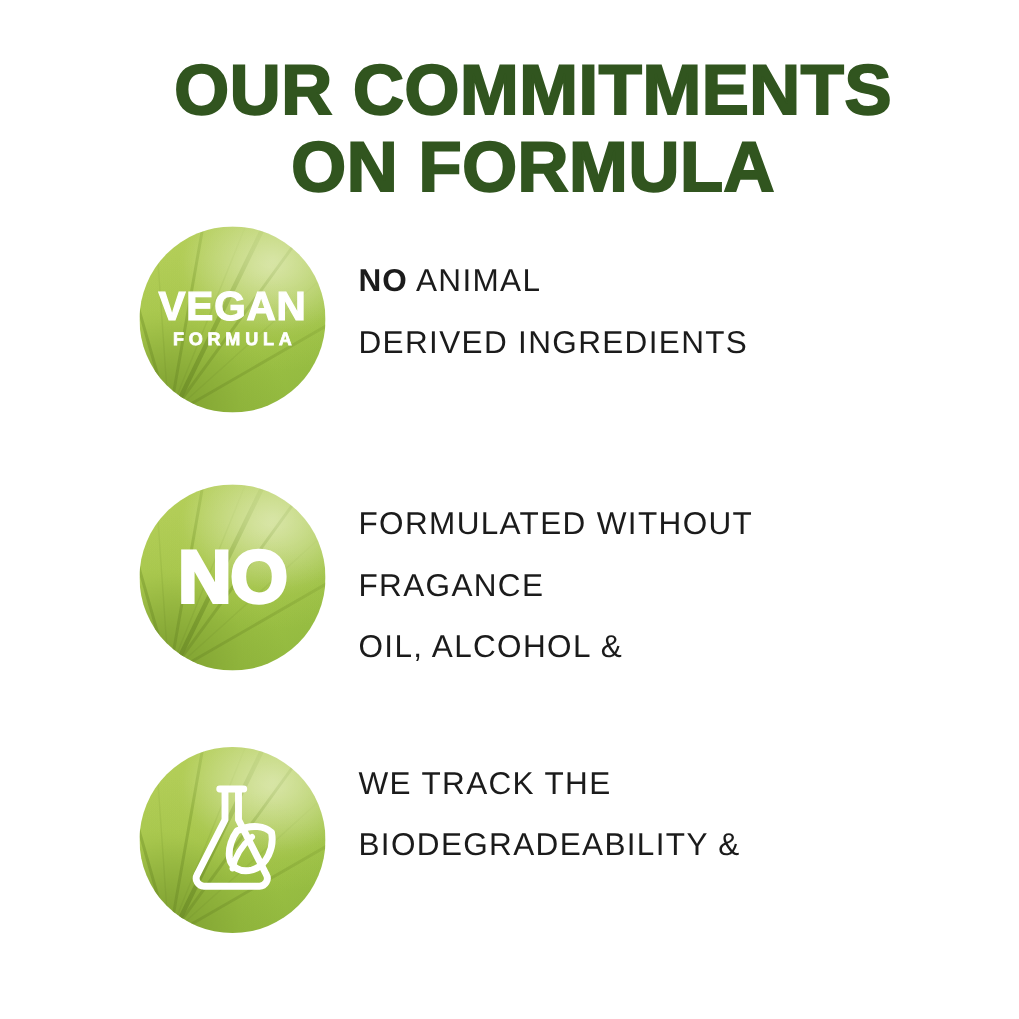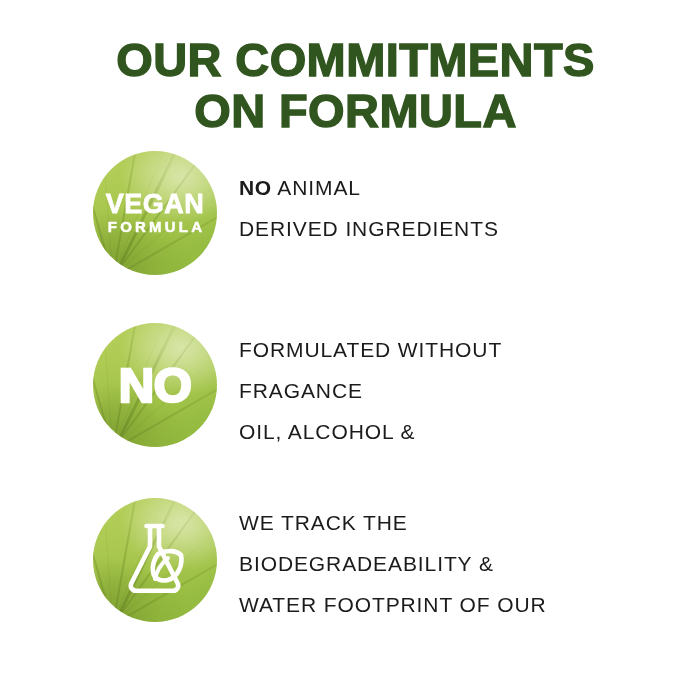--- a/index.html
+++ b/index.html
@@ -131,21 +131,21 @@
     font-family: "Liberation Sans", sans-serif;
     font-size: 27px;
     font-weight: 700;
     letter-spacing: 0.5px;
     line-height: 26px;
     -webkit-text-stroke: 0.8px #ffffff;
   }
   .badge-formula {
     color: #ffffff;
     font-family: "Liberation Sans", sans-serif;
-    font-size: 15px;
+    font-size: 12px;
     font-weight: 700;
     letter-spacing: 3.2px;
     line-height: 17px;
     margin-top: 1px;
     padding-left: 3px;
     -webkit-text-stroke: 0.5px #ffffff;
   }
   
   .badge-no {
     color: #ffffff;
@@ -266,18 +266,17 @@
           <svg class="flask-icon" width="78" height="80" viewBox="0 0 78 80" fill="none" aria-hidden="true">
             <path d="M30.5 6 h16 M34 6 v20.5 L15.5 63 a5.2 5.2 0 0 0 4.6 7.8 h36.8 a5.2 5.2 0 0 0 4.6 -7.8 L43 26.5 V6" stroke="#ffffff" stroke-width="4.6" stroke-linecap="round" stroke-linejoin="round"></path>
             <path d="M42 34 c10 -5 19 -3 23 1 c2 10 -3 22 -13 25 c-8 2 -14 -2 -15 -8 c-1 -7 2 -14 5 -18" stroke="#ffffff" stroke-width="4.6" stroke-linecap="round" stroke-linejoin="round" fill="none"></path>
             <path d="M52 38 c-6 5 -11 12 -13 21" stroke="#ffffff" stroke-width="4" stroke-linecap="round" fill="none"></path>
           </svg>
         </div>
       </div>
       <div class="copy">
         <span class="copy-line"><span>WE TRACK THE</span></span>
         <span class="copy-line"><span>BIODEGRADEABILITY &amp;</span></span>
-        <span class="copy-line"><span>WATER FOOTPRINT OF OUR</span></span>
       </div>
     </div>
 
   </div>
 </div>
 
 </body></html>

